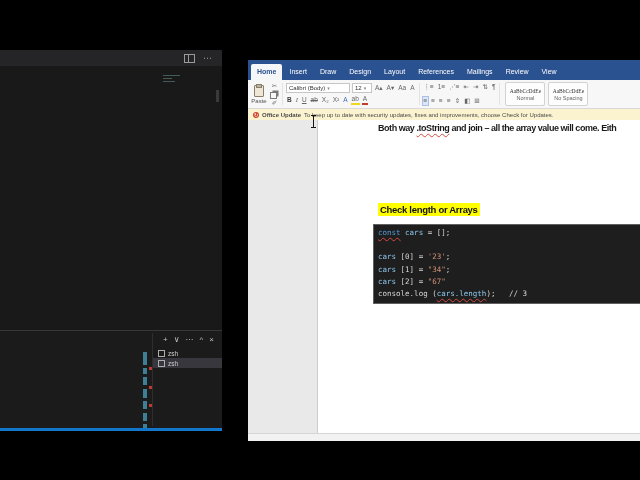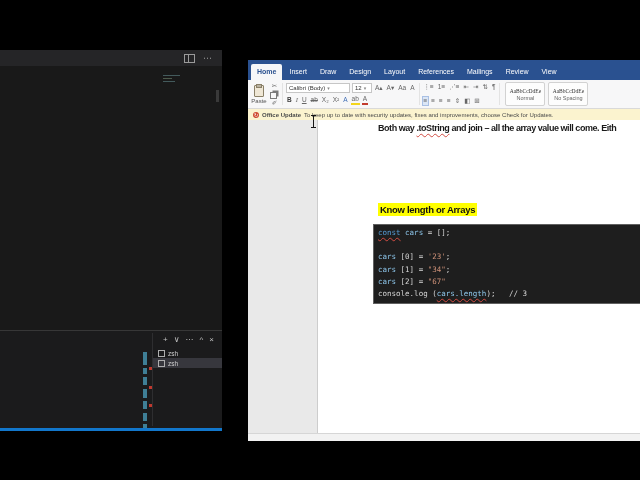--- a/index.html
+++ b/index.html
@@ -224,21 +224,21 @@
   <div class="w-update">
     <span class="upd-icon">↻</span>
     <span class="upd-title">Office Update</span>
     <span>To keep up to date with security updates, fixes and improvements, choose Check for Updates.</span>
   </div>
 
   <div class="w-doc">
     <div class="page">
       <div class="doc-line1" id="docLine1"><span>Both way  </span><span class="sqg">.toString</span><span> and join – all the array value will come. Eith</span></div>
       <div class="doc-heading">
-        <span class="hlv">Know length or Arrays</span>
+        <span class="hlv">Check length or Arrays</span>
       </div>
       <div class="codeblock" id="codeBlock"><div class="cl"><span class="tk-k sqg">const</span><span class="tk-p"> </span><span class="tk-v">cars</span><span class="tk-p"> = [];</span></div><div class="cl">&nbsp;</div><div class="cl"><span class="tk-v">cars</span><span class="tk-p"> [0] = </span><span class="tk-s">'23'</span><span class="tk-p">;</span></div><div class="cl"><span class="tk-v">cars</span><span class="tk-p"> [1] = </span><span class="tk-s">"34"</span><span class="tk-p">;</span></div><div class="cl"><span class="tk-v">cars</span><span class="tk-p"> [2] = </span><span class="tk-s">"67"</span></div><div class="cl"><span class="tk-p">console.log</span><span class="tk-p"> (</span><span class="tk-v sqg">cars.length</span><span class="tk-p">);</span><span class="tk-p">   // 3</span></div></div>
     </div>
   </div>
 
   <div class="ibeam">
     <div class="ib-t"></div>
       <div class="ib-s"></div>
       <div class="ib-b"></div>
   </div>

